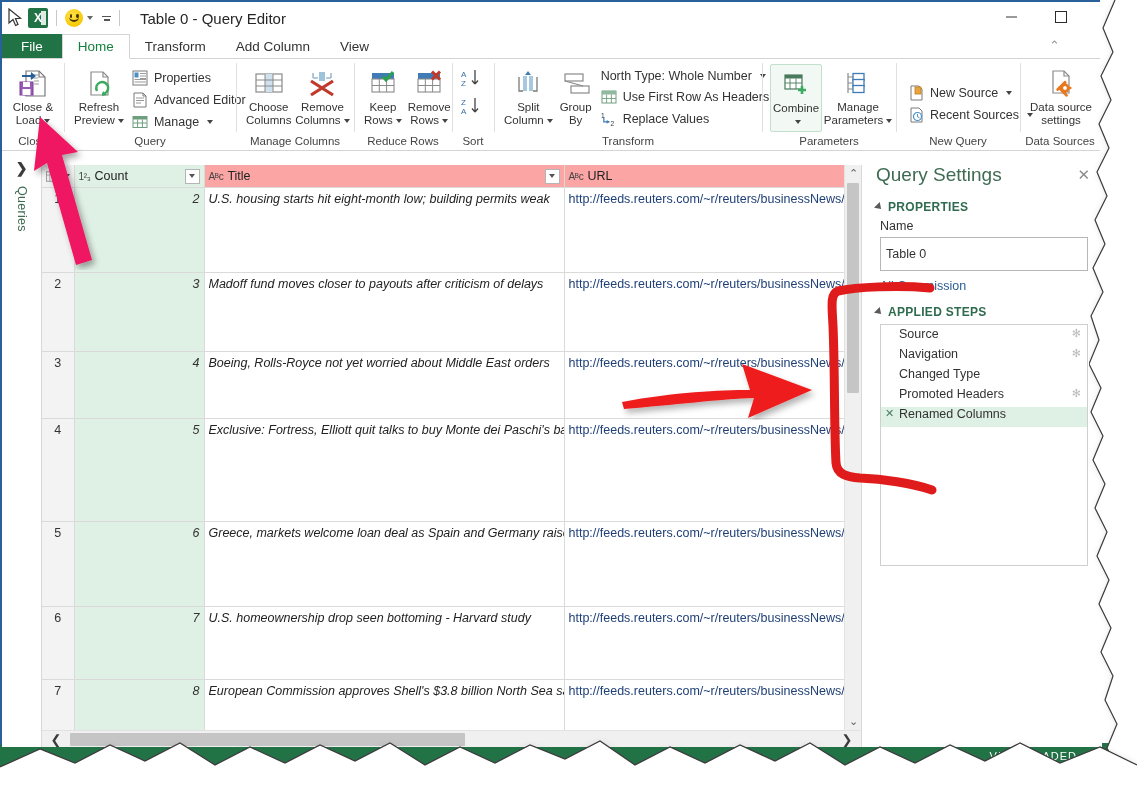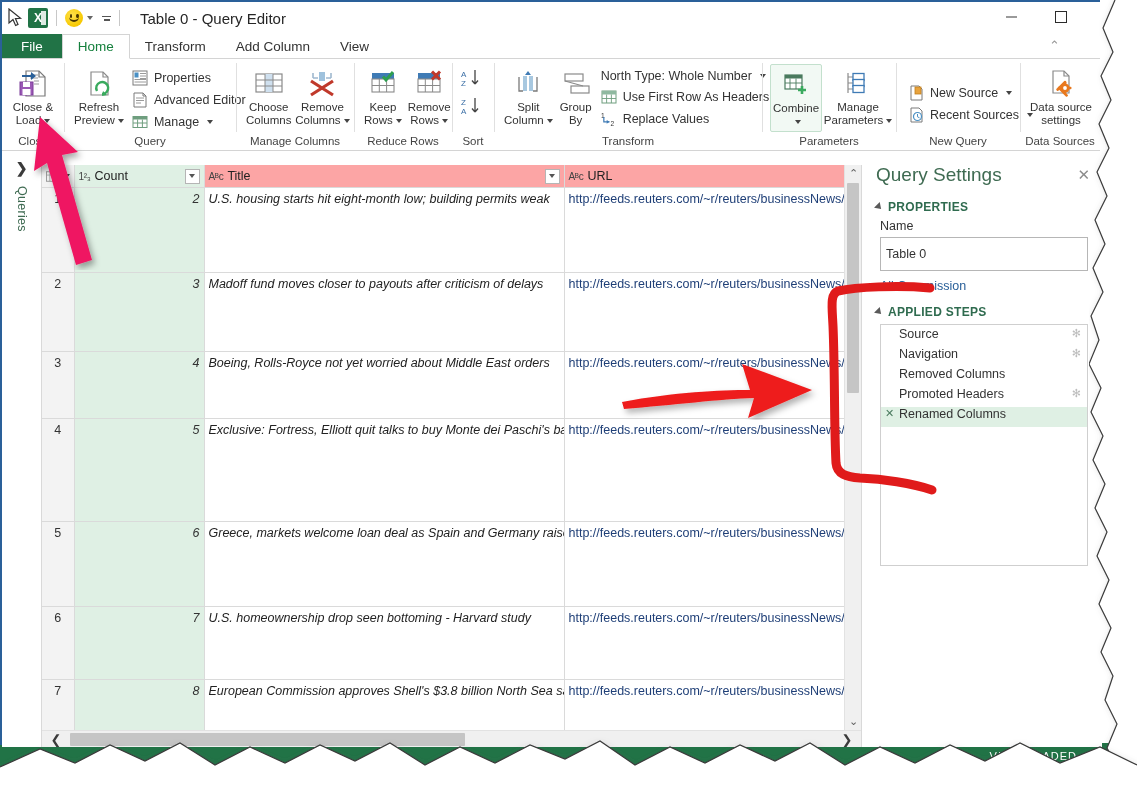--- a/index.html
+++ b/index.html
@@ -947,21 +947,21 @@
             <span class="slabel">Source</span>
             <span class="gear">✻</span>
           </div>
           <div class="step">
             <span class="xmark"></span>
             <span class="slabel">Navigation</span>
             <span class="gear">✻</span>
           </div>
           <div class="step">
             <span class="xmark"></span>
-            <span class="slabel">Removed Columns</span>
+            <span class="slabel">Changed Type</span>
             <span class="gear"></span>
           </div>
           <div class="step">
             <span class="xmark"></span>
             <span class="slabel">Promoted Headers</span>
             <span class="gear">✻</span>
           </div>
           <div class="step active">
             <span class="xmark">✕</span>
             <span class="slabel">Renamed Columns</span>

